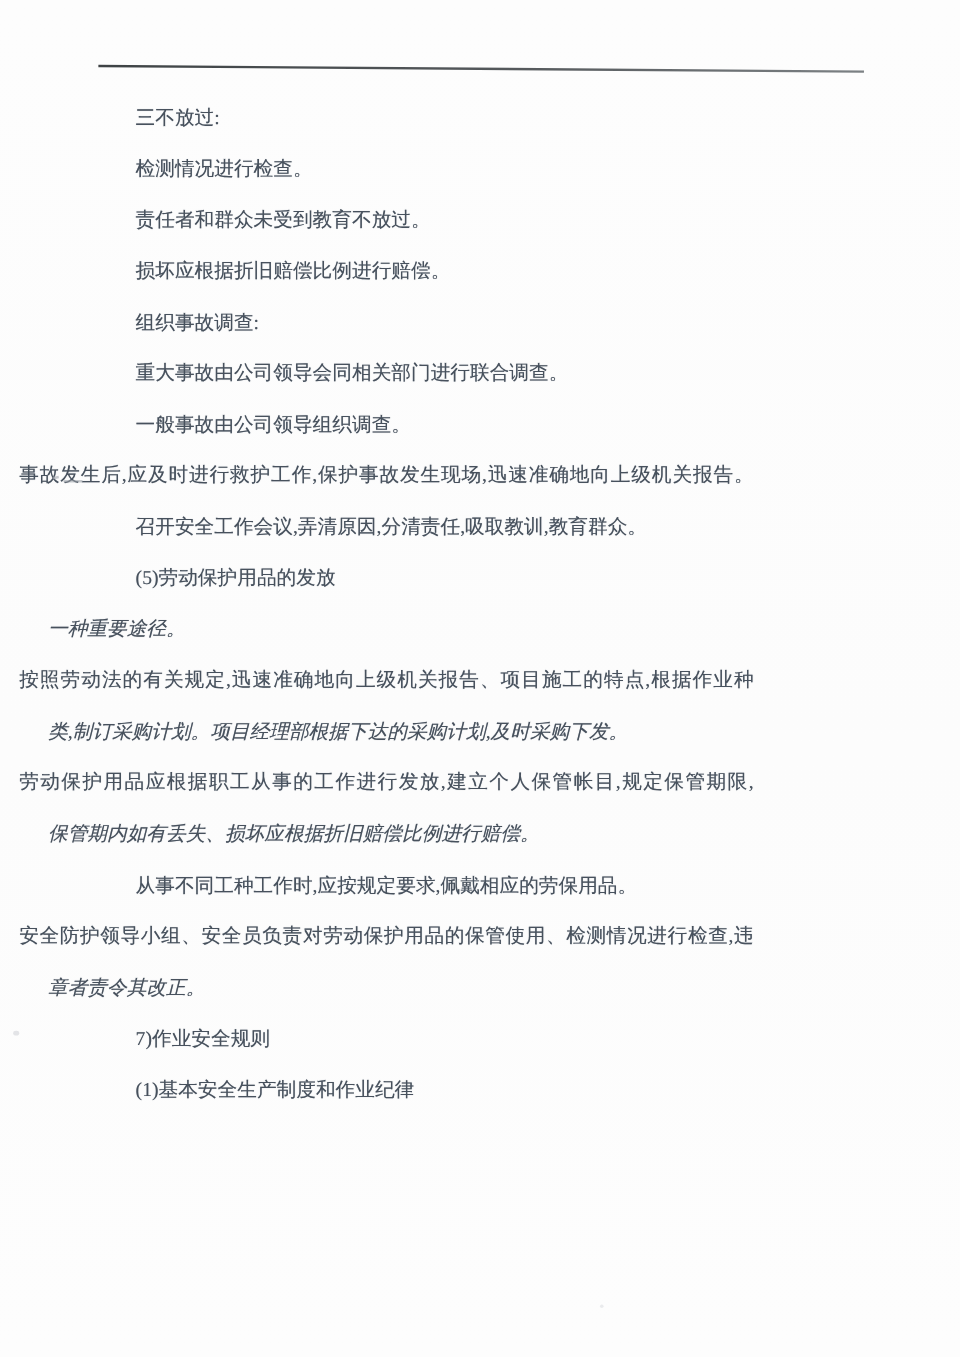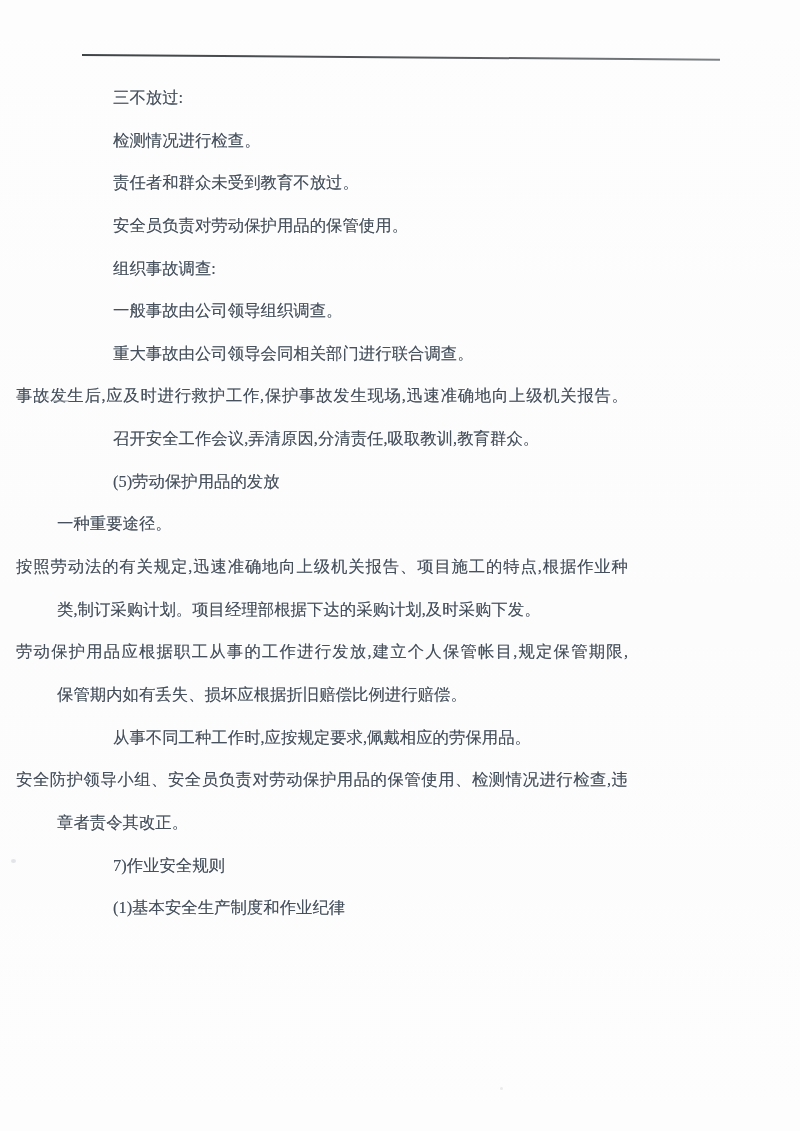--- a/index.html
+++ b/index.html
@@ -33,21 +33,21 @@
   }
   .line {
     height: 42.65px;
     line-height: 42.65px;
     white-space: nowrap;
     font-size: 16.4px;
     color: #47515d;
     text-shadow: 0 0 0.6px rgba(72, 84, 98, 0.55);
   }
   .indent { padding-left: 113px; }
-  .margin { padding-left: 57px; }
+  .margin { padding-left: 40px; font-style: italic; }
   .full {
     white-space: normal;
     width: 612px;
     text-align: justify;
     text-align-last: justify;
     padding-left: 16px;
   }
   .artifact {
     position: absolute;
     pointer-events: none;
@@ -73,24 +73,24 @@
 <body>
 
 <div class="page">
 
   <div class="top-rule"></div>
 
   <div class="doc">
     <div class="line indent">三不放过:</div>
     <div class="line indent">检测情况进行检查。</div>
     <div class="line indent">责任者和群众未受到教育不放过。</div>
-    <div class="line indent">安全员负责对劳动保护用品的保管使用。</div>
+    <div class="line indent">损坏应根据折旧赔偿比例进行赔偿。</div>
     <div class="line indent">组织事故调查:</div>
+    <div class="line indent">重大事故由公司领导会同相关部门进行联合调查。</div>
     <div class="line indent">一般事故由公司领导组织调查。</div>
-    <div class="line indent">重大事故由公司领导会同相关部门进行联合调查。</div>
     <div class="line indent full">事故发生后,应及时进行救护工作,保护事故发生现场,迅速准确地向上级机关报告。</div>
     <div class="line indent">召开安全工作会议,弄清原因,分清责任,吸取教训,教育群众。</div>
     <div class="line indent">(5)劳动保护用品的发放</div>
     <div class="line margin">一种重要途径。</div>
     <div class="line indent full">按照劳动法的有关规定,迅速准确地向上级机关报告、项目施工的特点,根据作业种</div>
     <div class="line margin">类,制订采购计划。项目经理部根据下达的采购计划,及时采购下发。</div>
     <div class="line indent full">劳动保护用品应根据职工从事的工作进行发放,建立个人保管帐目,规定保管期限,</div>
     <div class="line margin">保管期内如有丢失、损坏应根据折旧赔偿比例进行赔偿。</div>
     <div class="line indent">从事不同工种工作时,应按规定要求,佩戴相应的劳保用品。</div>
     <div class="line indent full">安全防护领导小组、安全员负责对劳动保护用品的保管使用、检测情况进行检查,违</div>

